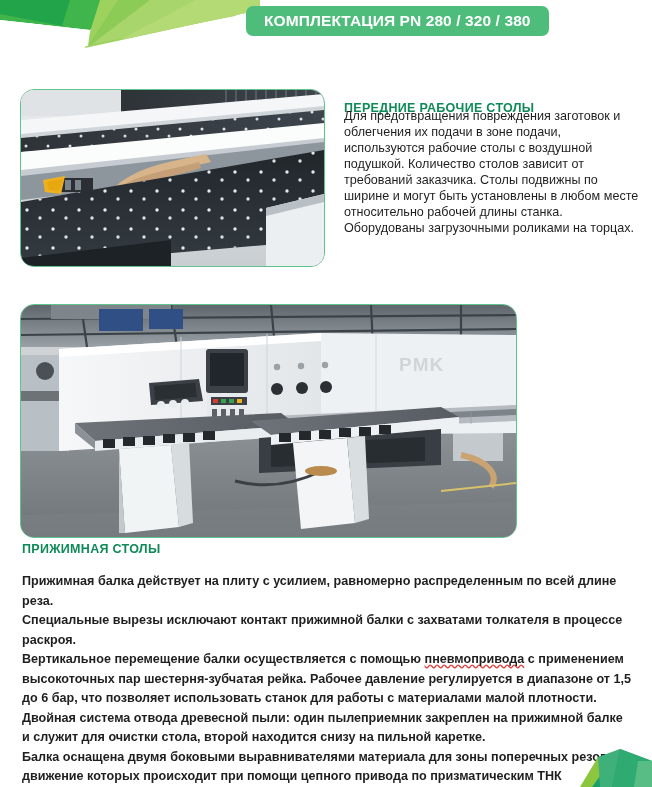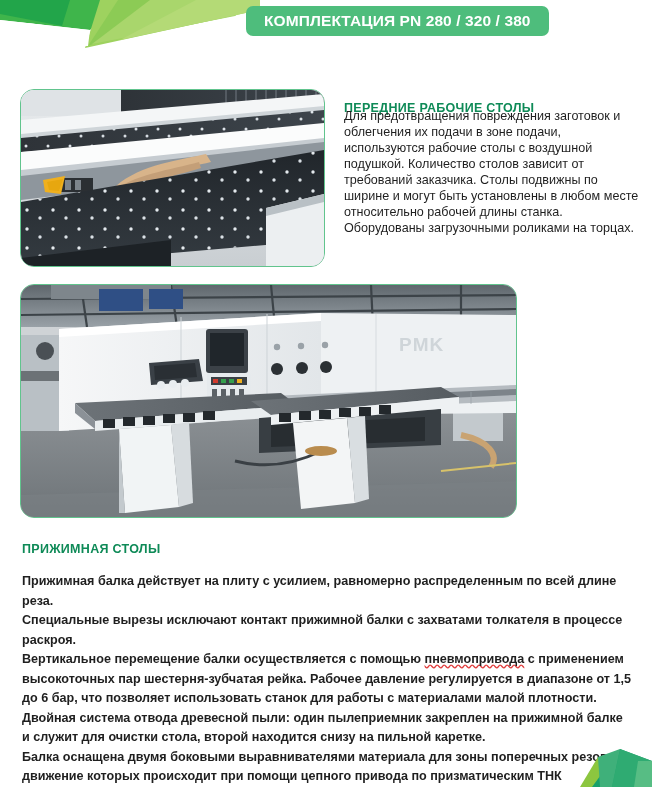--- a/index.html
+++ b/index.html
@@ -64,21 +64,21 @@
     background: #cfd3d6;
   }
   .photo-tables {
     left: 20px;
     top: 89px;
     width: 303px;
     height: 176px;
   }
   .photo-machine {
     left: 20px;
-    top: 284px;
+    top: 304px;
     width: 495px;
     height: 232px;
   }
   .photo svg { display: block; width: 100%; height: 100%; }
 
   
   .section-heading {
     position: absolute;
     font-size: 12.5px;
     font-weight: bold;

